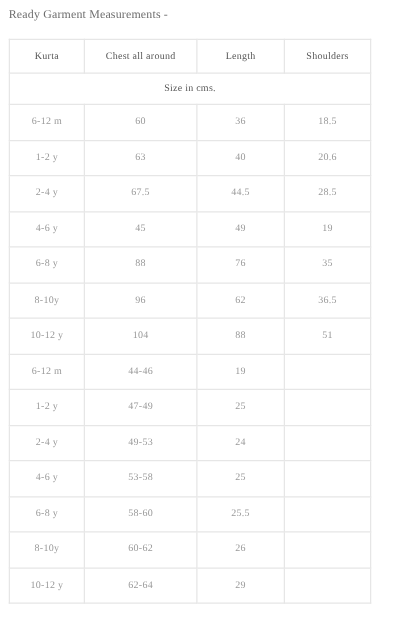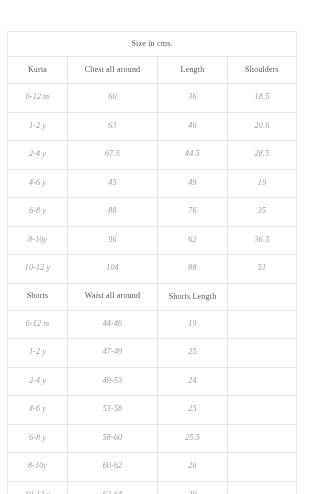--- a/index.html
+++ b/index.html
@@ -62,53 +62,53 @@
     letter-spacing: 0.2px;
   }
   .head-cell.two-line {
     line-height: 1.45;
   }
   .data-cell {
     height: 27.5px;
     color: #9a9a9a;
     font-size: 8px;
     letter-spacing: 0.2px;
-    font-style: italic;
   }
   .data-cell.empty {
     color: transparent;
   }
   col.c1 { width: 60px; }
   col.c2 { width: 90px; }
   col.c3 { width: 70px; }
   col.c4 { width: 69px; }
 </style>
 </head>
 <body>
 
 <div class="page">
 
+  <div class="page-title">Ready Garment Measurements -</div>
 
   <table class="size-table">
     <colgroup>
       <col class="c1">
         <col class="c2">
         <col class="c3">
         <col class="c4">
     </colgroup>
     <tbody>
       <tr>
-        <td class="banner-cell" colspan="4">Size in cms.</td>
-      </tr>
-
-      <tr>
         <td class="head-cell">Kurta</td>
         <td class="head-cell">Chest all around</td>
         <td class="head-cell">Length</td>
         <td class="head-cell">Shoulders</td>
+      </tr>
+
+      <tr>
+        <td class="banner-cell" colspan="4">Size in cms.</td>
       </tr>
 
       <tr>
         <td class="data-cell">6-12 m</td>
         <td class="data-cell">60</td>
         <td class="data-cell">36</td>
         <td class="data-cell">18.5</td>
       </tr>
       <tr>
         <td class="data-cell">1-2 y</td>
@@ -140,26 +140,20 @@
         <td class="data-cell">62</td>
         <td class="data-cell">36.5</td>
       </tr>
       <tr>
         <td class="data-cell">10-12 y</td>
         <td class="data-cell">104</td>
         <td class="data-cell">88</td>
         <td class="data-cell">51</td>
       </tr>
 
-      <tr>
-        <td class="head-cell">Shorts</td>
-        <td class="head-cell">Waist all around</td>
-        <td class="head-cell two-line">Shorts Length</td>
-        <td class="head-cell"></td>
-      </tr>
 
       <tr>
         <td class="data-cell">6-12 m</td>
         <td class="data-cell">44-46</td>
         <td class="data-cell">19</td>
         <td class="data-cell empty"></td>
       </tr>
       <tr>
         <td class="data-cell">1-2 y</td>
         <td class="data-cell">47-49</td>

